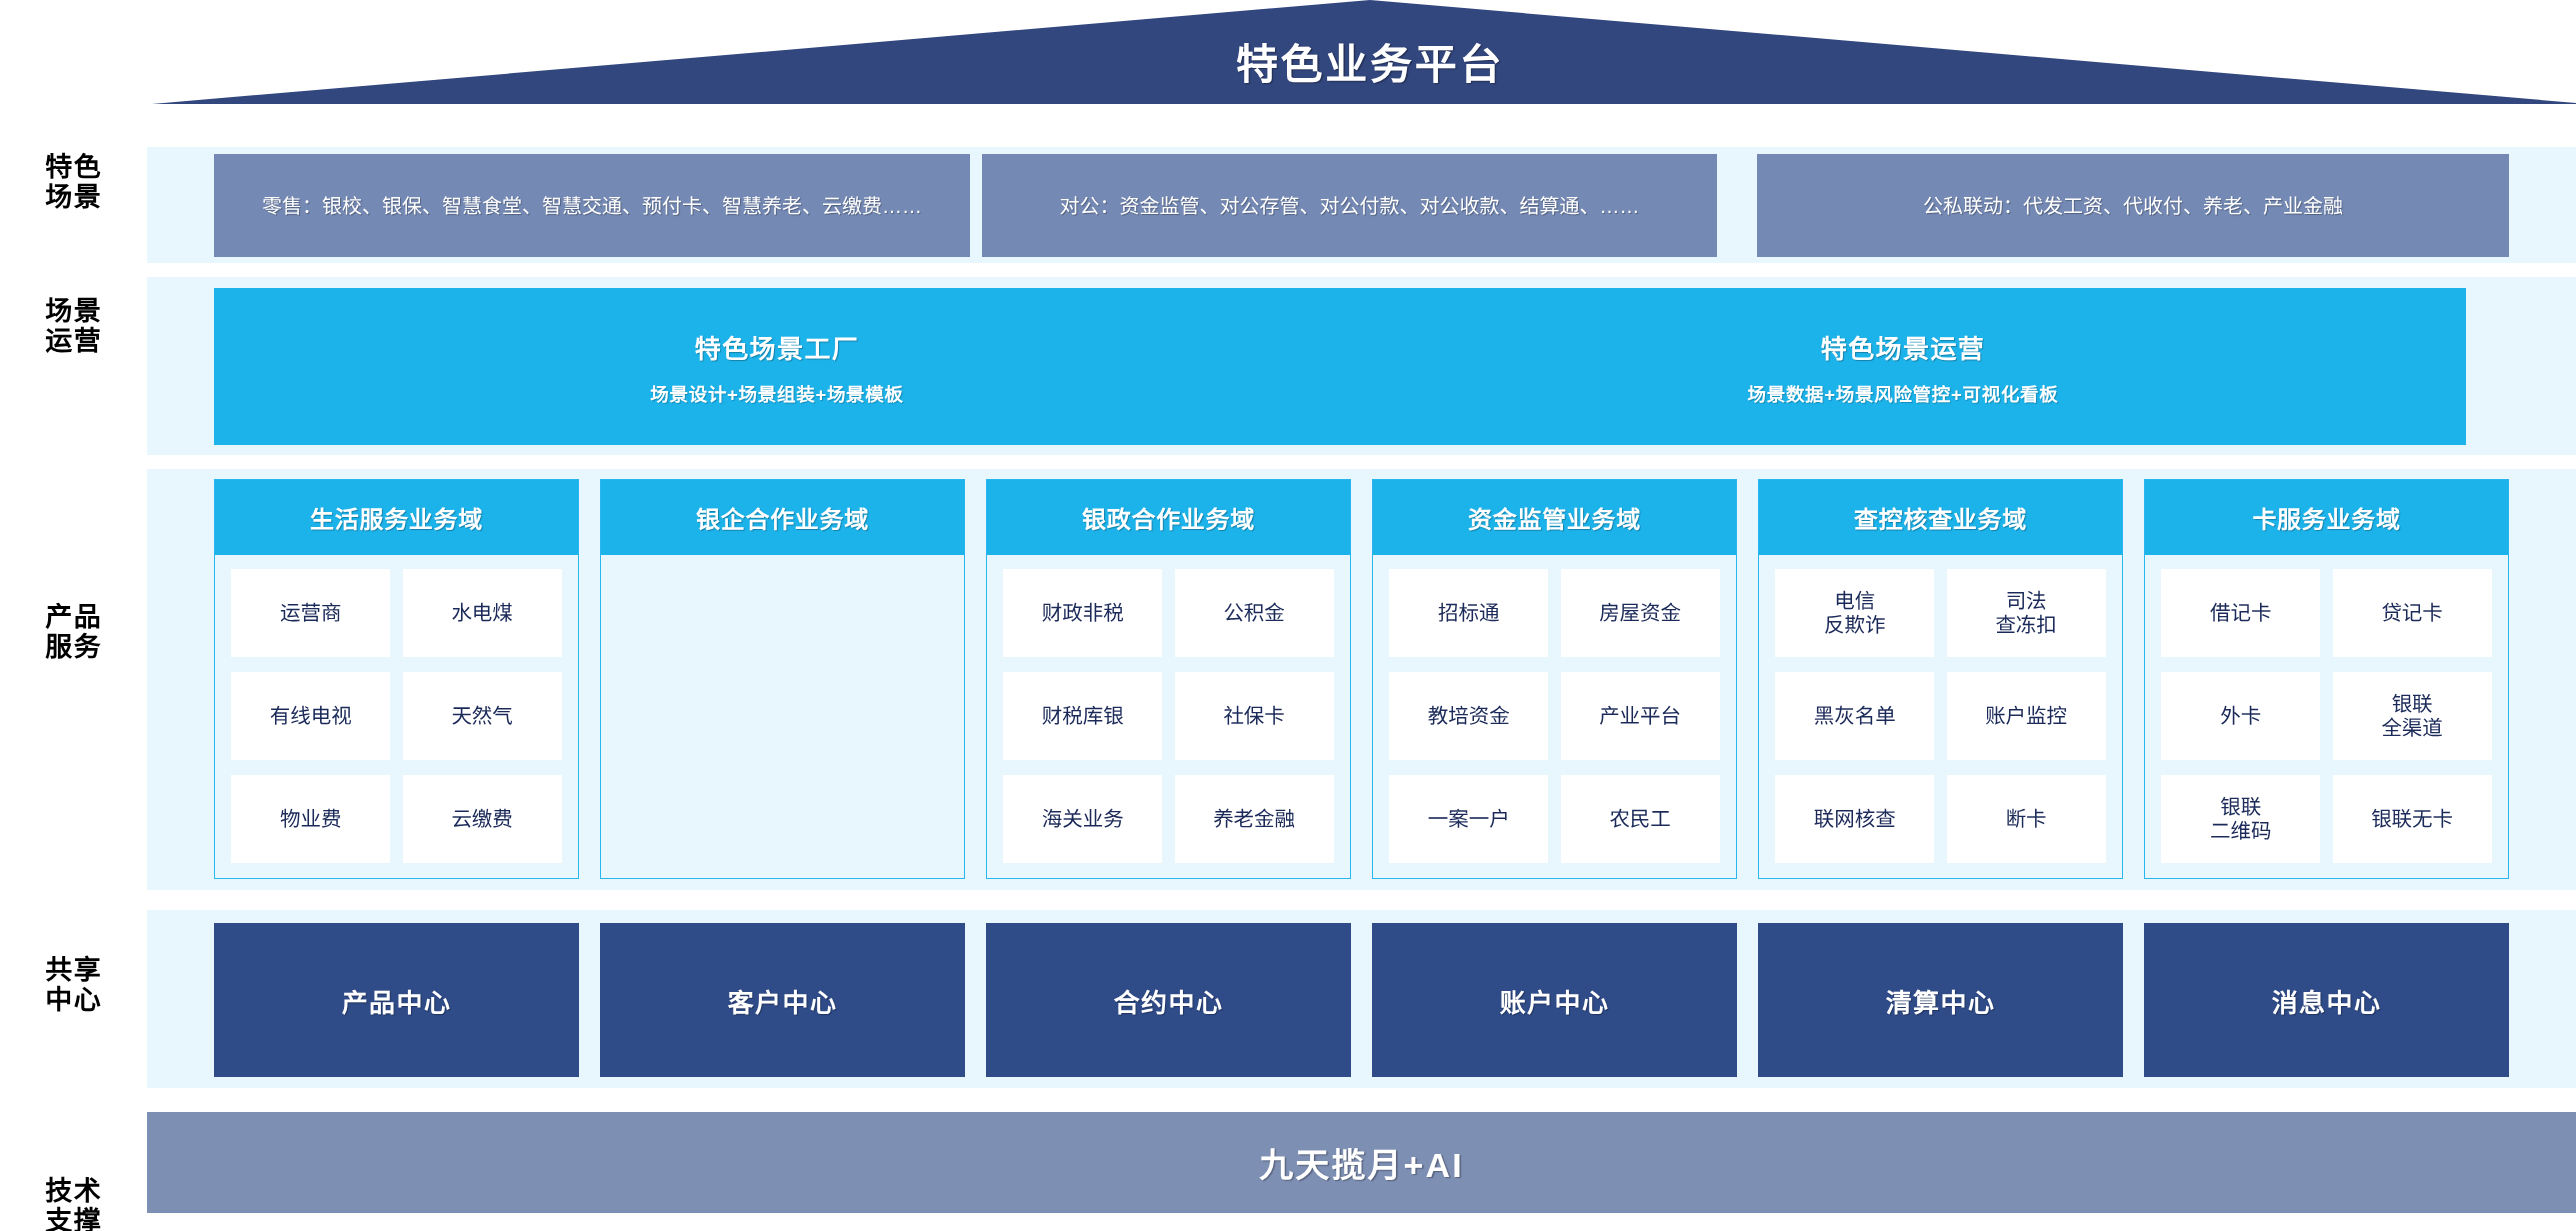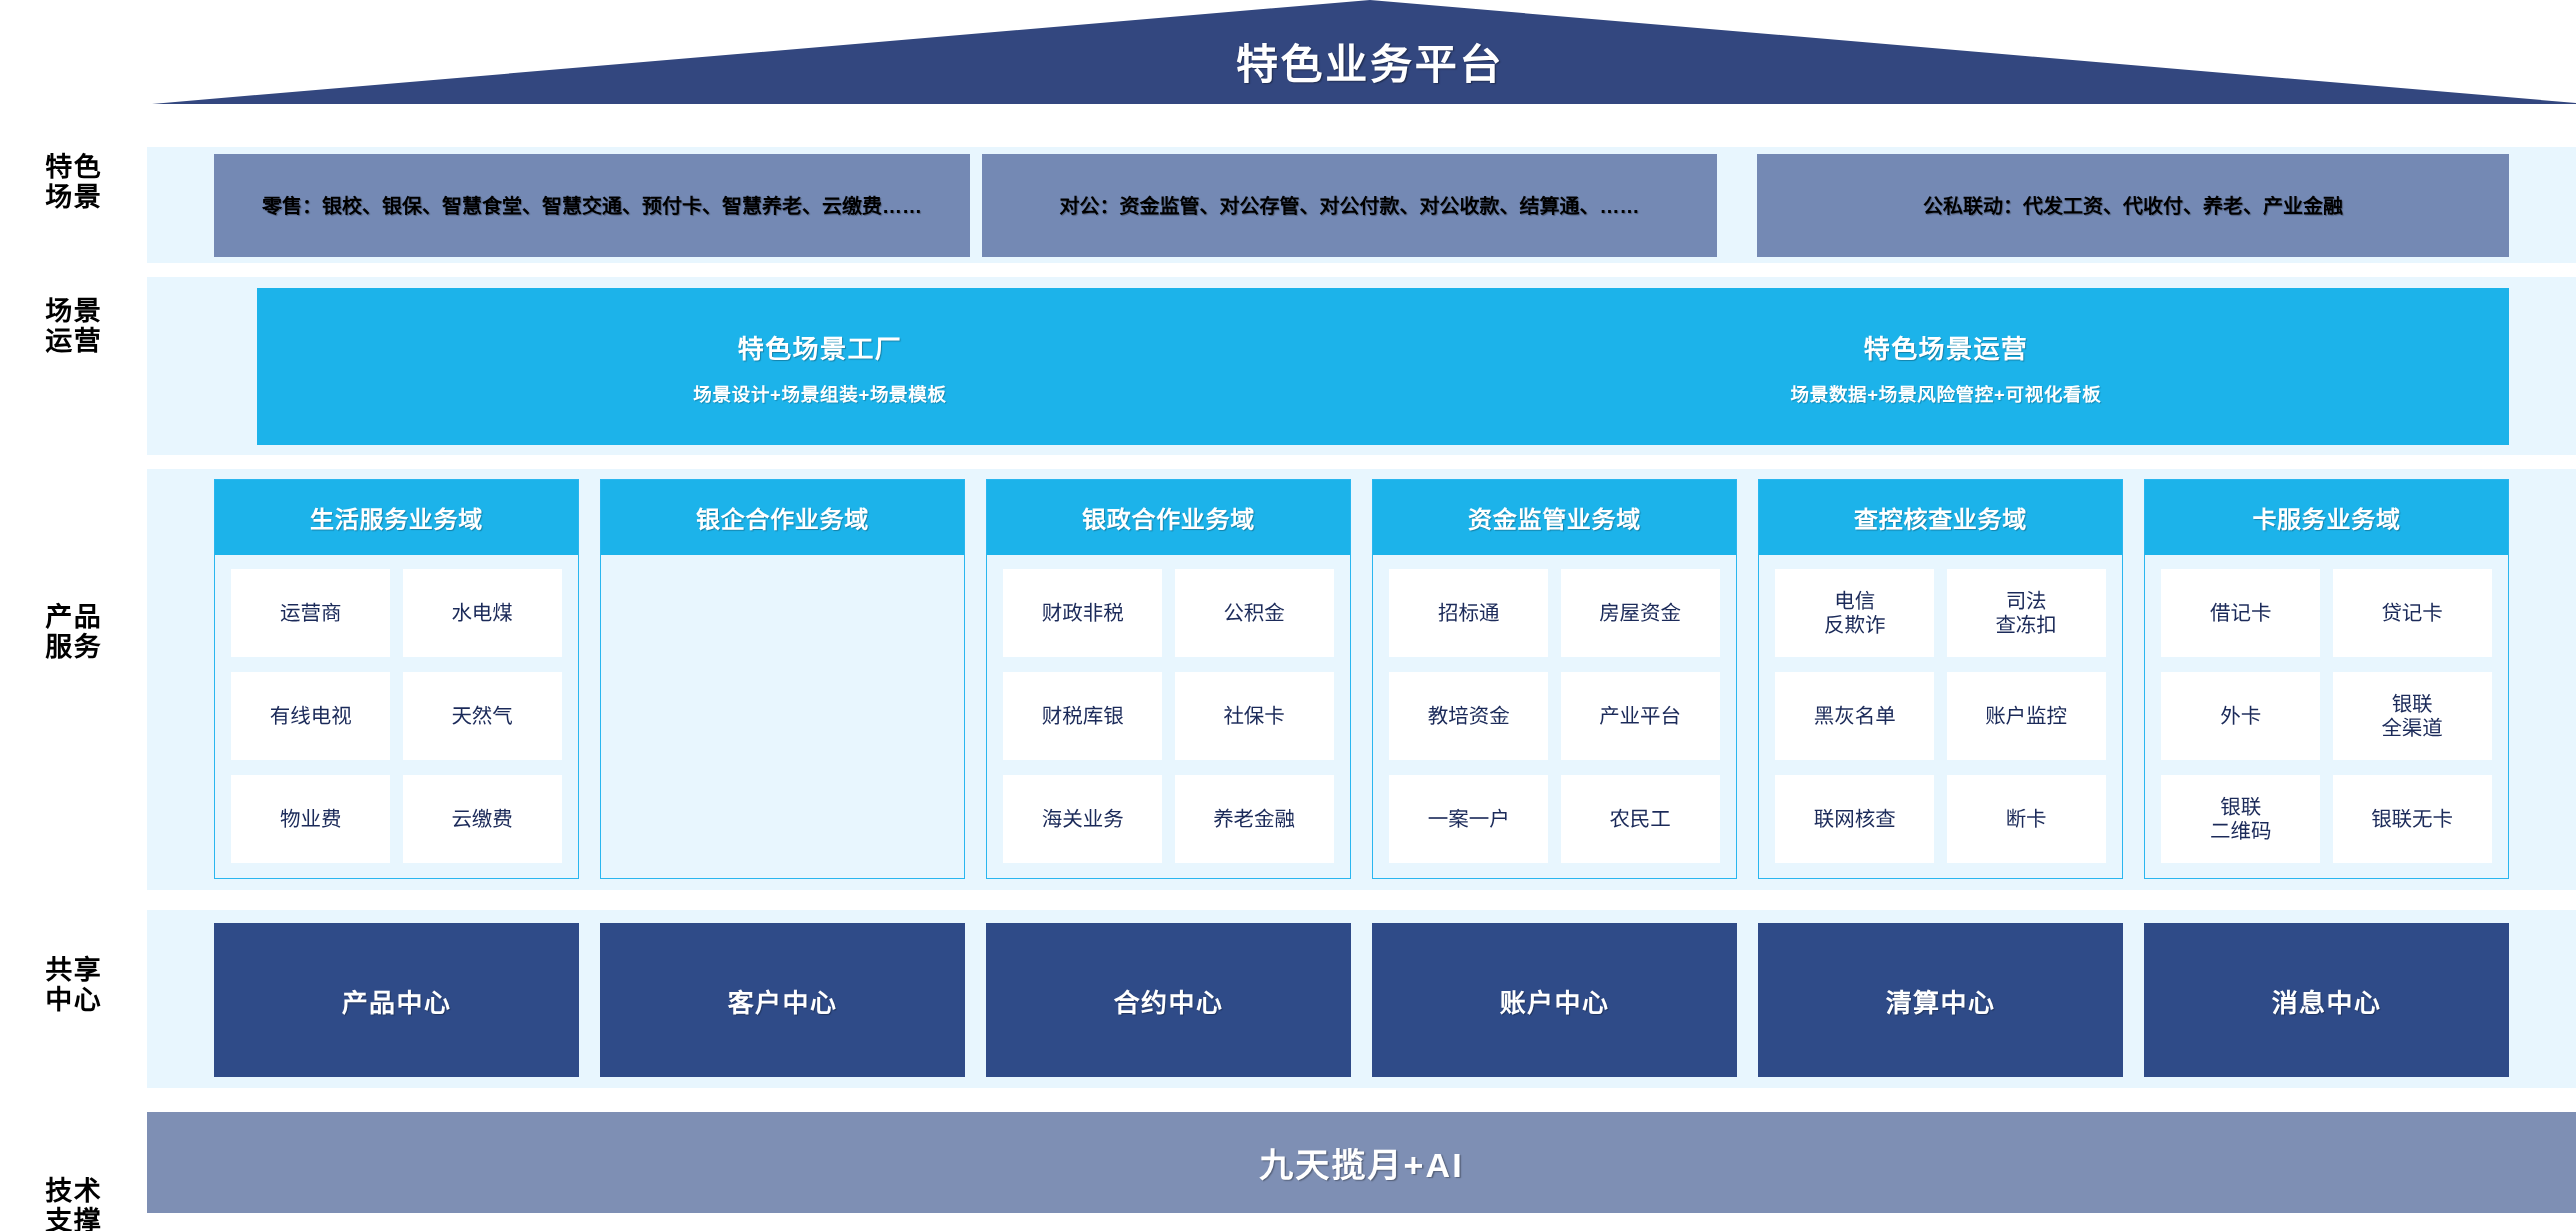--- a/index.html
+++ b/index.html
@@ -42,36 +42,36 @@
 
   
   #band-scene{top:147px;height:116px;}
   #scene-inner{
     position:absolute;left:147px;top:154px;width:2429px;height:103px;
     display:flex;align-items:stretch;
     padding:0 67px;box-sizing:border-box;
   }
   .scene-box{
     background:#7489b4;
-    color:#000000;
-    display:flex;align-items:center;justify-content:center;
-    text-align:center;
-    font-size:20px;line-height:1.5;font-weight:bold;
+    color:#ffffff;
+    display:flex;align-items:center;justify-content:center;
+    text-align:center;
+    font-size:20px;line-height:1.5;font-weight:normal;
     padding:5.5px 15px;box-sizing:border-box;
     text-shadow:1px 1px 1px rgba(0,0,0,.30);
   }
   #scene-box-0{width:765px;margin-right:12.3px;}
   #scene-box-1{width:743px;margin-right:12.3px;}
   #scene-box-2{width:761px;margin-left:28px;}
 
   
   #band-ops{top:277px;height:178px;}
   #ops-inner{
     position:absolute;left:147px;top:288px;width:2429px;height:157px;
-    display:flex;justify-content:flex-end;
+    display:flex;justify-content:flex-start;
     padding:0 67px;box-sizing:border-box;
   }
   .ops-box{
     background:#1cb3ea;color:#ffffff;
     width:1126px;
     display:flex;flex-direction:column;align-items:center;justify-content:center;
     gap:15px;
   }
   .ops-title{font-size:26px;font-weight:bold;letter-spacing:1.4px;
              text-shadow:1px 1px 1px rgba(0,0,0,.28);}

